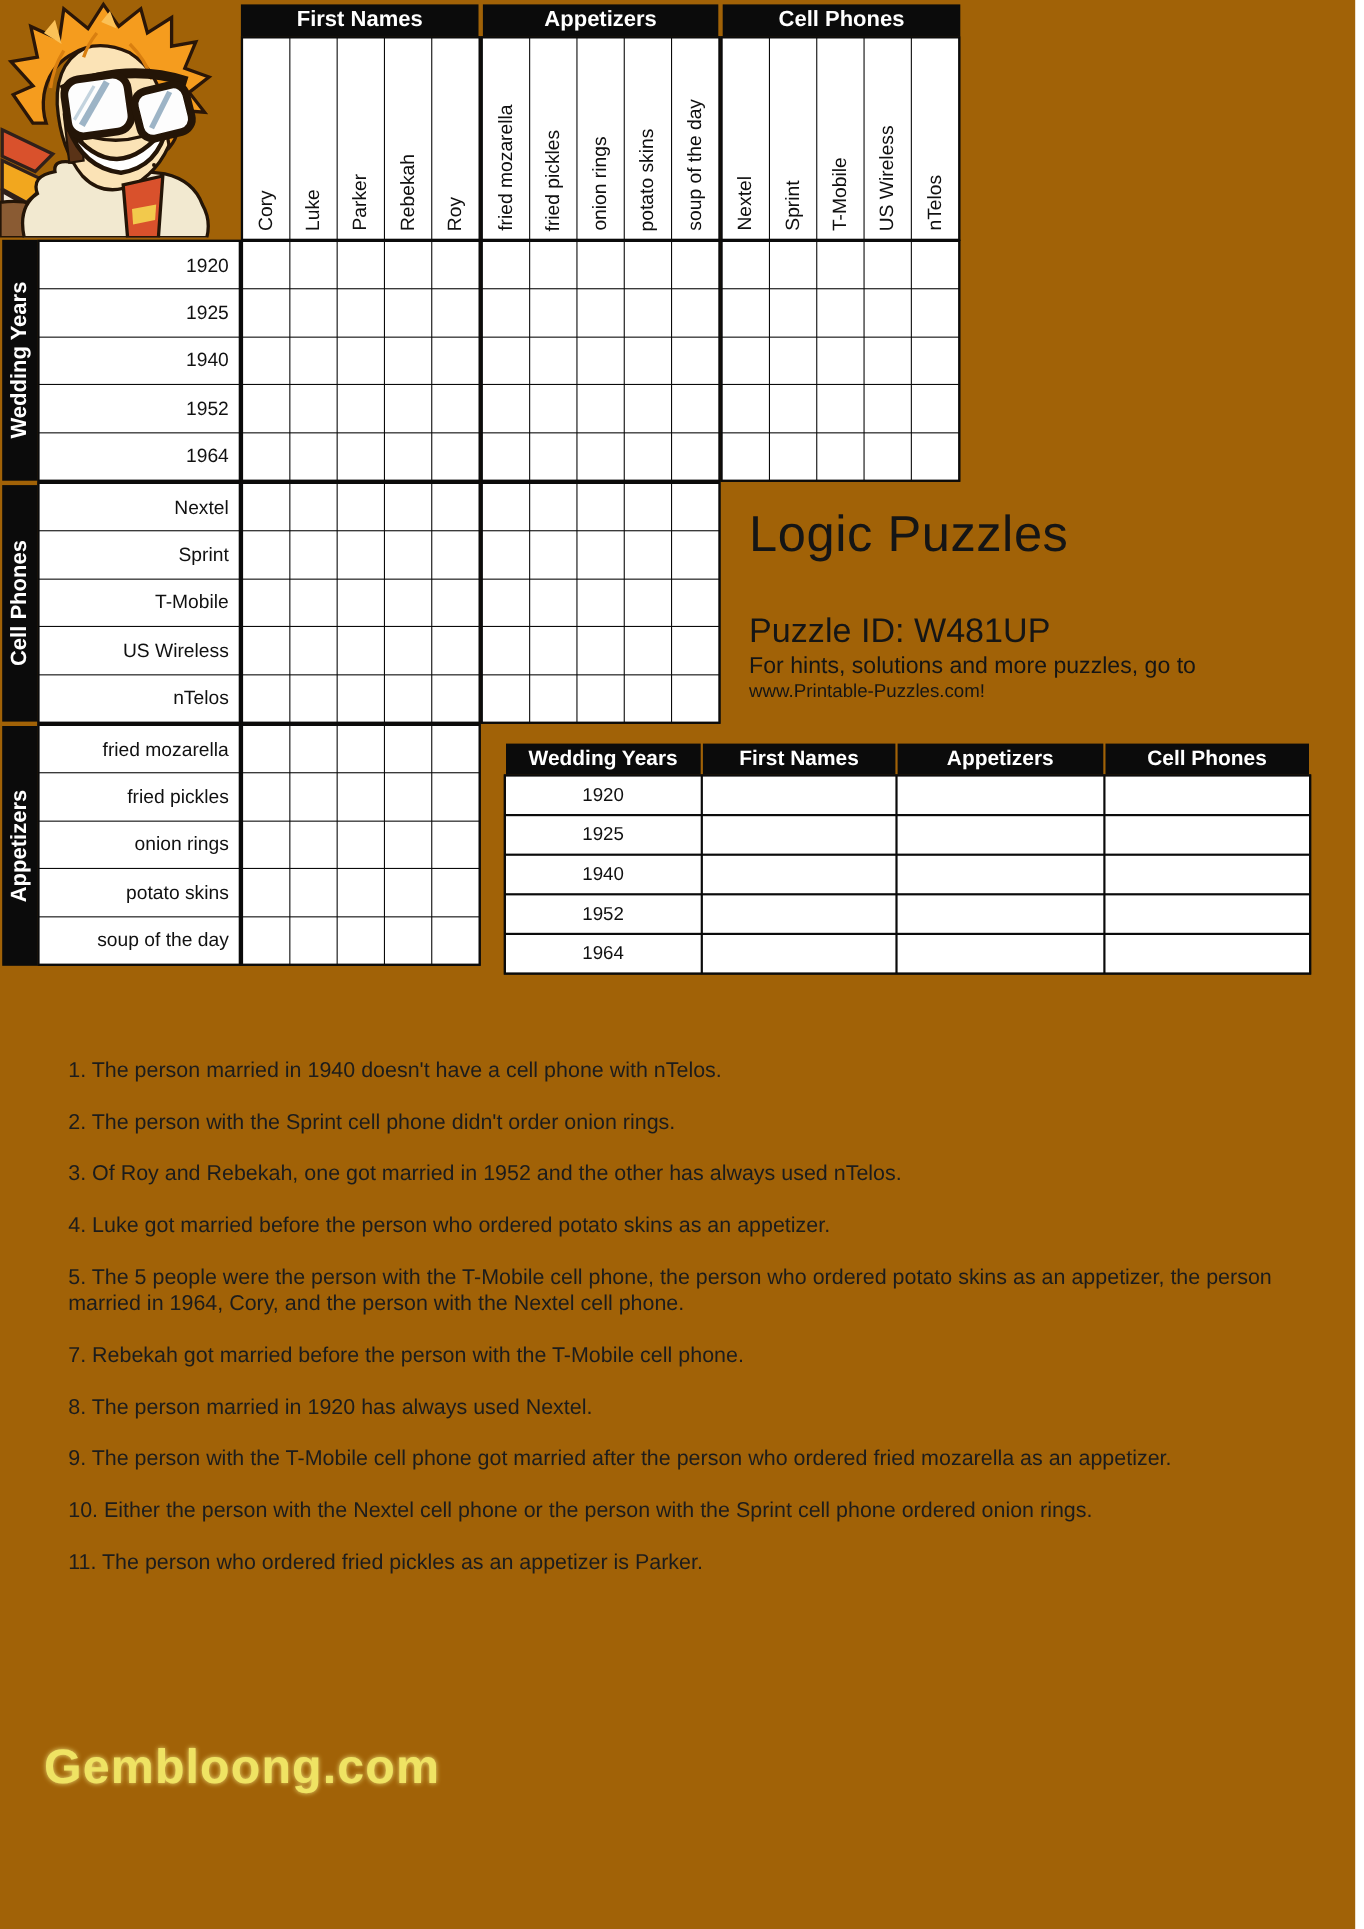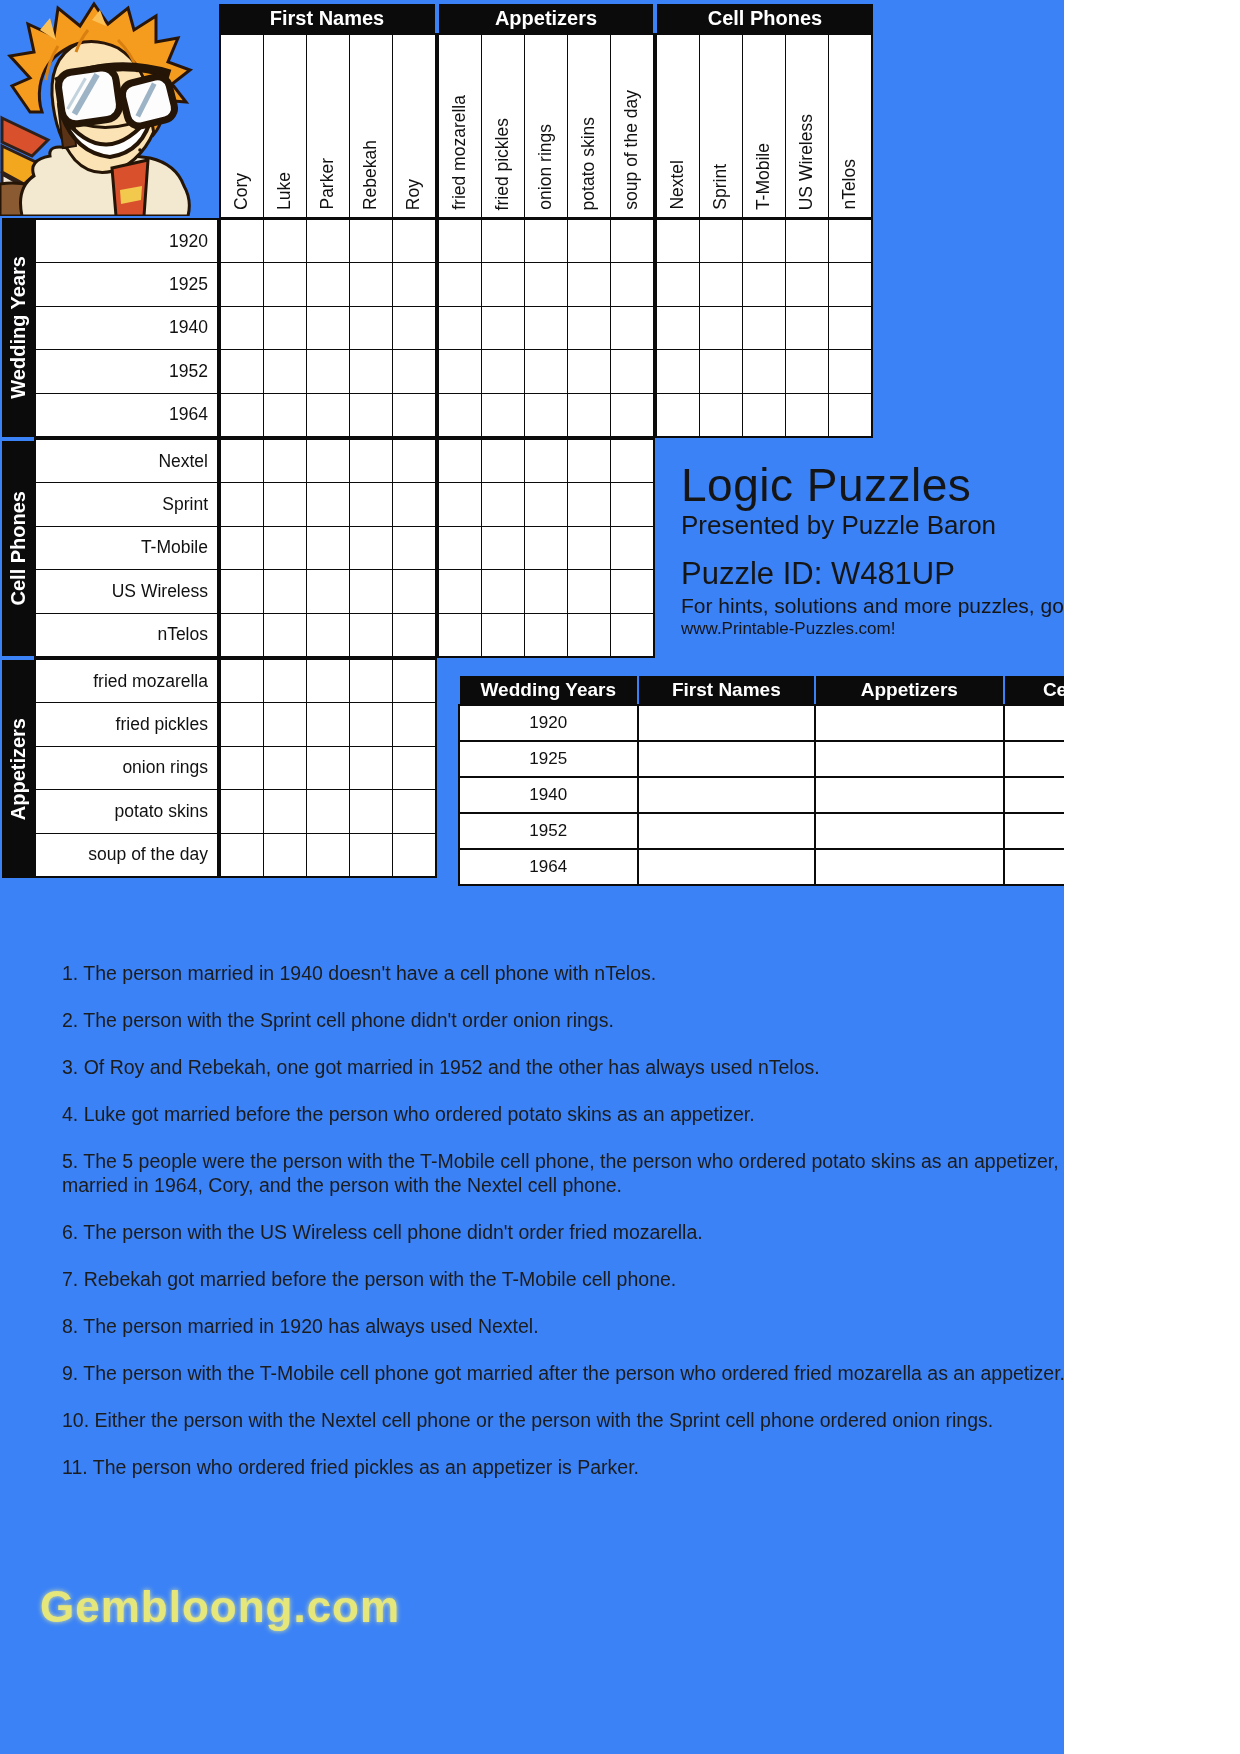--- a/index.html
+++ b/index.html
@@ -1,16 +1,16 @@
 <!DOCTYPE html>
 <html><head>
 <meta charset="utf-8">
 <style>
   html,body{margin:0;padding:0;background:#ffffff;}
-  #page{position:relative;width:1064px;height:1754px;background:#3b82f6;overflow:hidden;
+  #page{position:relative;width:1232px;height:1754px;background:#a16207;overflow:hidden;
         font-family:"Liberation Sans",sans-serif;color:#111;}
 
   
   .topbar{position:absolute;top:4px;height:29px;background:#0b0b0b;color:#fff;
           font-weight:bold;font-size:20px;display:flex;align-items:center;justify-content:center;
           box-sizing:border-box;}
 
   
   .colgroup{position:absolute;top:33px;height:186px;width:218px;display:grid;
             grid-template-columns:repeat(5,1fr);gap:1px;background:#0b0b0b;
@@ -366,21 +366,20 @@
       <div class="cell"></div>
       <div class="cell"></div>
       <div class="cell"></div>
       <div class="cell"></div>
       <div class="cell"></div>
       <div class="cell"></div>
       <div class="cell"></div>
     </div>
 
   <div class="tb" id="tb-title">Logic Puzzles</div>
-  <div class="tb" id="tb-sub">Presented by Puzzle Baron</div>
   <div class="tb" id="tb-id">Puzzle ID: W481UP</div>
   <div class="tb" id="tb-h1">For hints, solutions and more puzzles, go to</div>
   <div class="tb" id="tb-h2">www.Printable-Puzzles.com!</div>
 
   <div class="atheader">
     <div>Wedding Years</div>
     <div>First Names</div>
     <div>Appetizers</div>
     <div>Cell Phones</div>
   </div>
@@ -406,21 +405,20 @@
     <div class="acell"></div>
     <div class="acell"></div>
   </div>
 
   <div class="clues">
     <p>1. The person married in 1940 doesn't have a cell phone with nTelos.</p>
     <p>2. The person with the Sprint cell phone didn't order onion rings.</p>
     <p>3. Of Roy and Rebekah, one got married in 1952 and the other has always used nTelos.</p>
     <p>4. Luke got married before the person who ordered potato skins as an appetizer.</p>
     <p>5. The 5 people were  the person with the T-Mobile cell phone, the person who ordered potato skins as an appetizer, the person married in 1964, Cory,  and the person with the Nextel cell phone.</p>
-    <p>6. The person with the US Wireless cell phone didn't order fried mozarella.</p>
     <p>7. Rebekah got married before the person with the T-Mobile cell phone.</p>
     <p>8. The person married in 1920 has always used Nextel.</p>
     <p>9. The person with the T-Mobile cell phone got married after the person who ordered fried mozarella as an appetizer.</p>
     <p>10. Either the person with the Nextel cell phone or the person with the Sprint cell phone ordered onion rings.</p>
     <p>11. The person who ordered fried pickles as an appetizer is Parker.</p>
   </div>
 
   <div class="watermark">Gembloong.com</div>
 
 </div>

